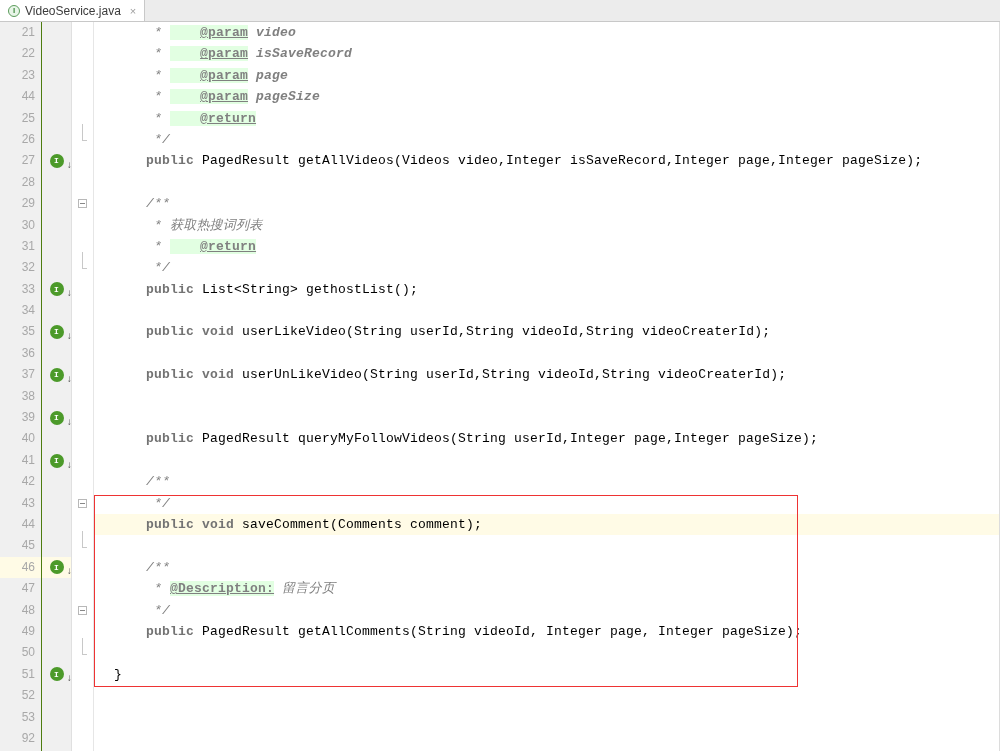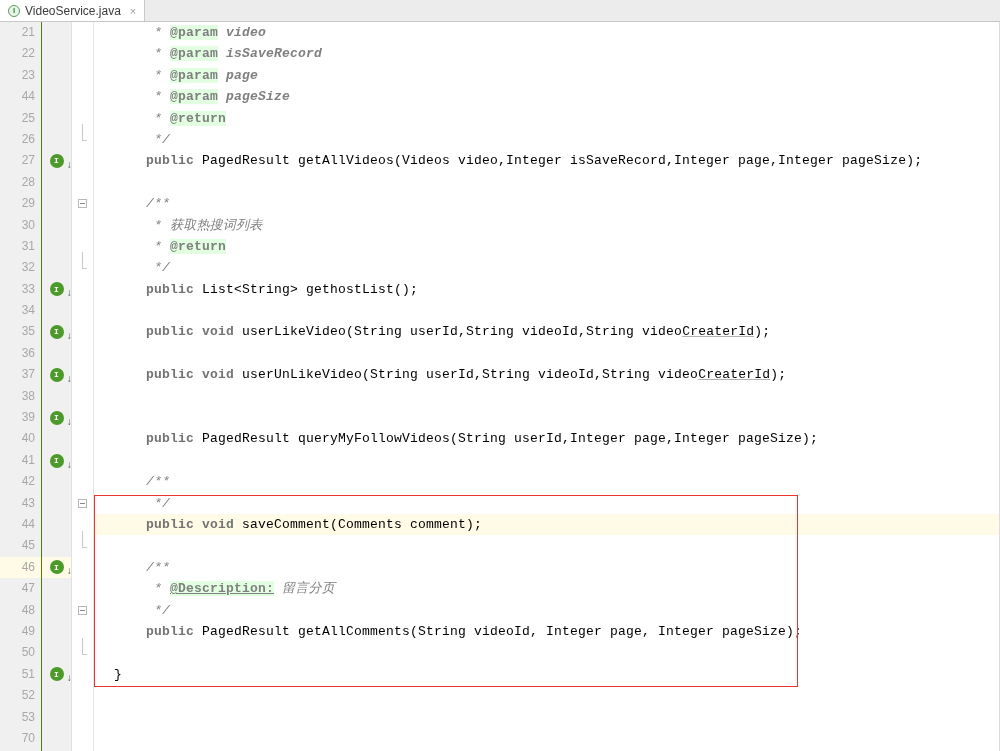--- a/index.html
+++ b/index.html
@@ -25,24 +25,24 @@
   .fold-cell { display:flex; align-items:center; justify-content:center; color:#b0b0b0;}
   .fold-minus { width:9px; height:9px; border:1px solid #b8b8b8; background:#fff; position:relative; }
   .fold-minus::before { content:""; position:absolute; left:1px; right:1px; top:3px; height:1px; background:#888; }
   .fold-end   { width:9px; height:9px; position:relative; }
   .fold-end::before { content:""; position:absolute; left:4px; top:-11px; bottom:3px; width:1px; background:#c8c8c8; }
   .fold-end::after  { content:""; position:absolute; left:4px; bottom:3px; width:5px; height:1px; background:#c8c8c8; }
   .code pre { margin:0; padding:0 0 0 20px; white-space:pre; font-family:"Consolas","Courier New",monospace; font-size:13px; letter-spacing:0.2px;}
   
   .kw { color:#737373; font-weight:bold; }
   .jd { color:#808080; font-style:italic; }
-  .jdtag { font-weight:bold; background:#e2ffe2; color:#808080;}
+  .jdtag { font-weight:bold; text-decoration:underline; background:#e2ffe2; color:#808080;padding-left:30px;}
   .jddesc { font-weight:bold; text-decoration:underline; background:#e2ffe2; color:#808080;}
   .jd-bold{ font-weight:bold; font-style:italic; color:#808080;}
-  .ul { text-decoration: underline; text-decoration-color:#b0b0b0;margin-top:40px;}
+  .ul { text-decoration-color:#b0b0b0;margin-top:40px;}
   
   .current-line { background:#FFFBE6; }
   
   .redbox { position:absolute; border:1px solid #E33; pointer-events:none; }
 </style>
 </head>
 <body>
 
 <div class="root">
   <div class="tabbar">
@@ -83,21 +83,21 @@
         <div class="line-row ln">44</div>
         <div class="line-row ln">45</div>
         <div class="line-row ln current-line">46</div>
         <div class="line-row ln">47</div>
         <div class="line-row ln">48</div>
         <div class="line-row ln">49</div>
         <div class="line-row ln">50</div>
         <div class="line-row ln">51</div>
         <div class="line-row ln">52</div>
         <div class="line-row ln">53</div>
-        <div class="line-row ln">70</div>
+        <div class="line-row ln">92</div>
       </div>
     <div class="gutter-marker" id="col-marker">
         <div class="line-row marker-cell"></div>
         <div class="line-row marker-cell"></div>
         <div class="line-row marker-cell"></div>
         <div class="line-row marker-cell"></div>
         <div class="line-row marker-cell"></div>
         <div class="line-row marker-cell"></div>
         <div class="line-row marker-cell">
           <div class="impl-icon">I</div>

